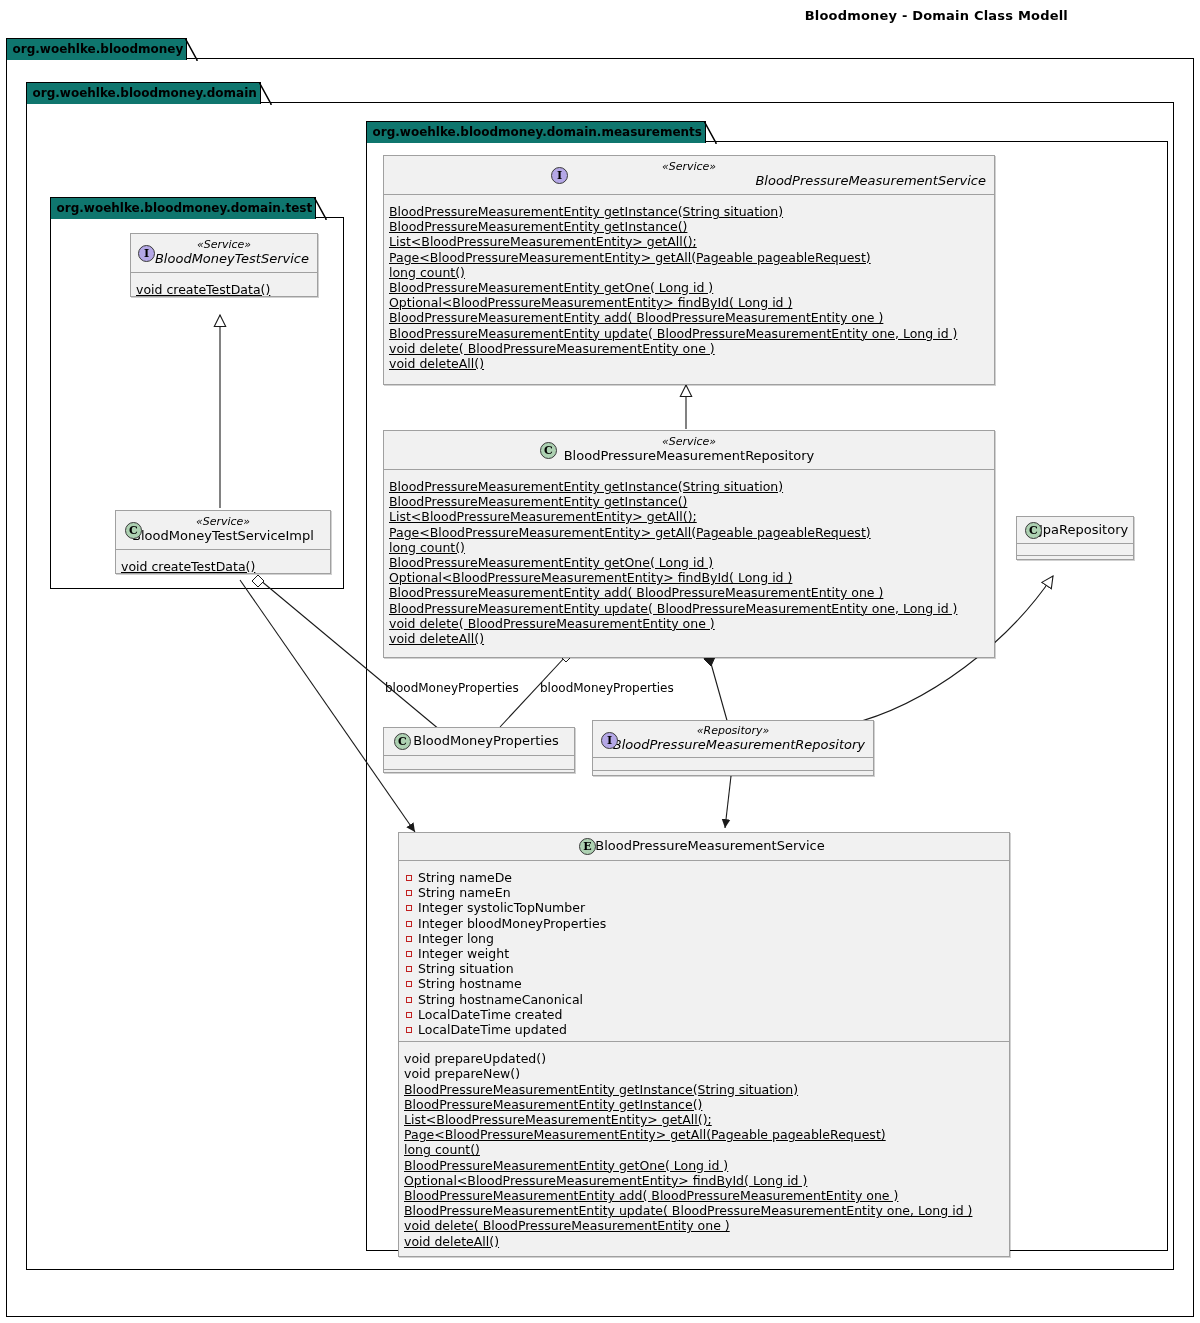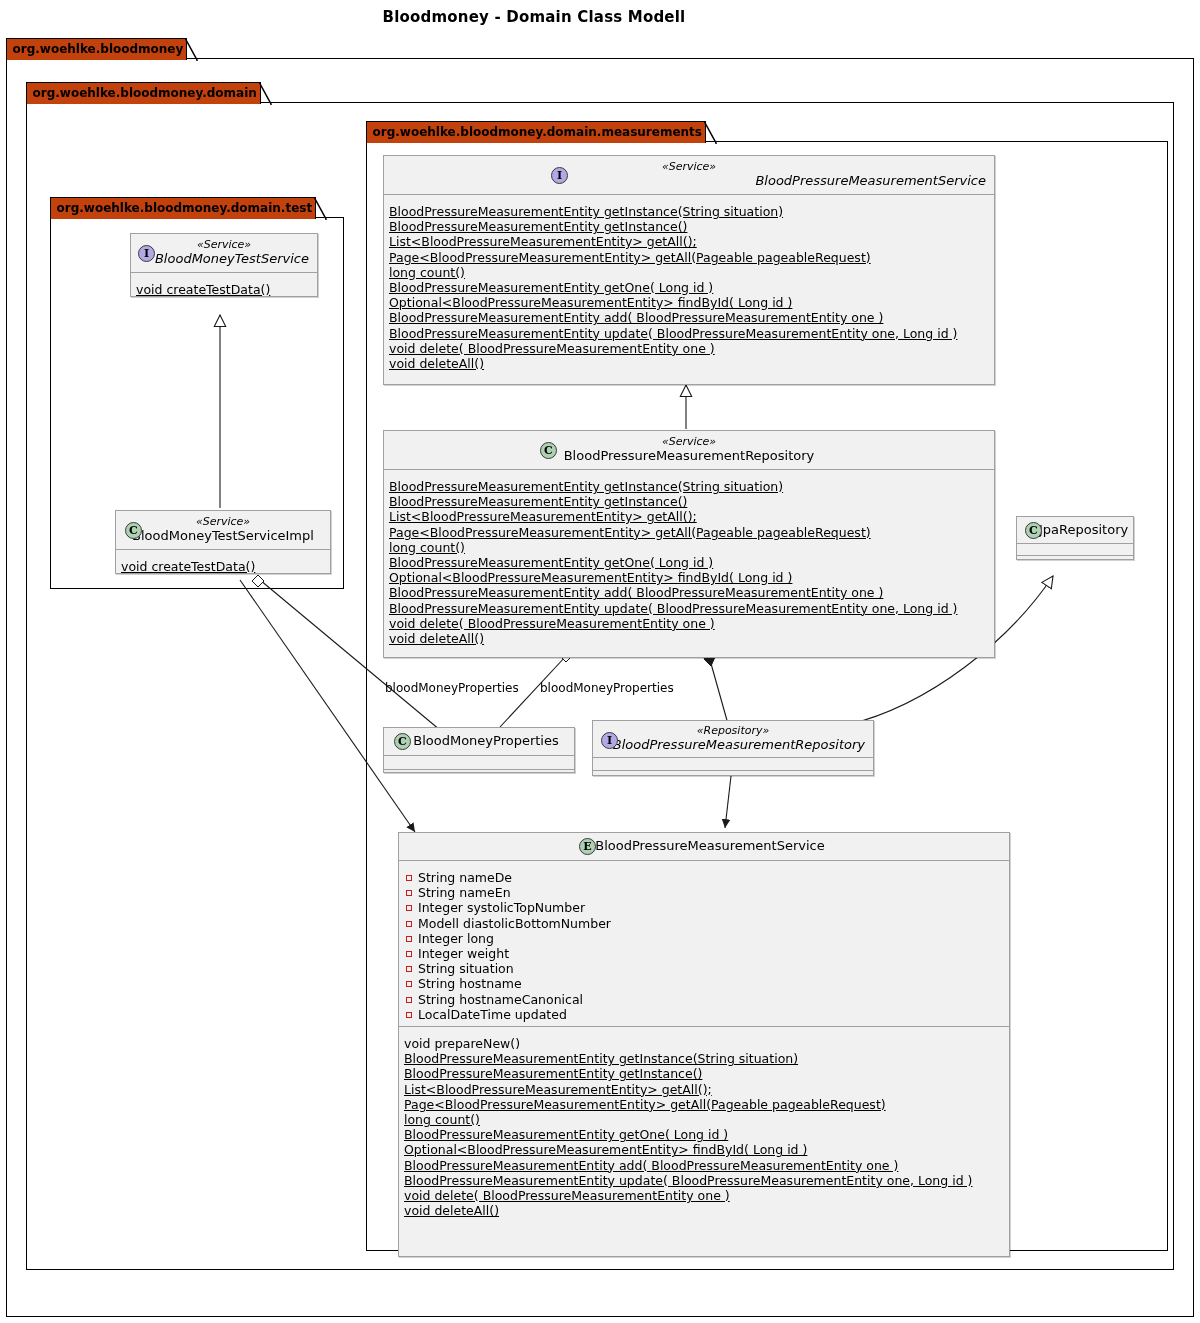--- a/index.html
+++ b/index.html
@@ -2,29 +2,29 @@
 <html><head>
 <meta charset="utf-8">
 <style>
   html,body{margin:0;padding:0;background:#ffffff;}
   body{
     width:1200px;height:1323px;position:relative;overflow:hidden;
     font-family:"DejaVu Sans","Liberation Sans",sans-serif;
     color:#000000;
   }
   #diagram-title{
-    position:absolute;left:0;top:8px;width:1068px;text-align:center;
-    font-size:15px;font-weight:bold;letter-spacing:.2px;
+    position:absolute;left:0;top:8px;width:1068px;text-align:right;
+    font-size:13px;font-weight:bold;letter-spacing:.2px;
   }
 
   
   .pkg{position:absolute;border:1.5px solid #000;background:#ffffff;box-sizing:border-box;}
   .pkg-tab{
     position:absolute;top:-21px;left:-1.5px;height:22px;box-sizing:border-box;
-    border:1.5px solid #000;border-bottom:none;background:#c2410c;
+    border:1.5px solid #000;border-bottom:none;background:#0f766e;
     font-size:12px;font-weight:bold;line-height:20px;padding:0 3px 0 6px;
     white-space:nowrap;
   }
   .pkg-tab .corner{
     position:absolute;right:-12px;top:-1.5px;width:13px;height:23.5px;overflow:hidden;
   }
   .pkg-tab .corner svg{display:block;}
 
   
   .cls{
@@ -245,30 +245,32 @@
 
 <div class="cls" style="left:398px;top:832px;width:612px;height:425px;">
   <div class="cls-head" style="padding:5px 8px 6px 8px;">
     <span class="badge entity" style="left:180px;top:5px;">E</span>
     <div class="cname" style="padding-left:12px;">BloodPressureMeasurementService</div>
   </div>
   <div class="compart">
       <div class="attr"><span class="sq"></span><span class="t">String nameDe</span></div>
       <div class="attr"><span class="sq"></span><span class="t">String nameEn</span></div>
       <div class="attr"><span class="sq"></span><span class="t">Integer systolicTopNumber</span></div>
-      <div class="attr"><span class="sq"></span><span class="t">Modell diastolicBottomNumber</span></div>
+      <div class="attr"><span class="sq"></span><span class="t">Integer bloodMoneyProperties</span></div>
       <div class="attr"><span class="sq"></span><span class="t">Integer long</span></div>
       <div class="attr"><span class="sq"></span><span class="t">Integer weight</span></div>
       <div class="attr"><span class="sq"></span><span class="t">String situation</span></div>
       <div class="attr"><span class="sq"></span><span class="t">String hostname</span></div>
       <div class="attr"><span class="sq"></span><span class="t">String hostnameCanonical</span></div>
+      <div class="attr"><span class="sq"></span><span class="t">LocalDateTime created</span></div>
       <div class="attr"><span class="sq"></span><span class="t">LocalDateTime updated</span></div>
     </div>
   <div class="divider"></div>
   <div class="compart">
+      <div class="row"><span class="t">void prepareUpdated()</span></div>
       <div class="row"><span class="t">void prepareNew()</span></div>
       <div class="row u"><span class="t">BloodPressureMeasurementEntity getInstance(String situation)</span></div>
       <div class="row u"><span class="t">BloodPressureMeasurementEntity getInstance()</span></div>
       <div class="row u"><span class="t">List&lt;BloodPressureMeasurementEntity&gt; getAll();</span></div>
       <div class="row u"><span class="t">Page&lt;BloodPressureMeasurementEntity&gt; getAll(Pageable pageableRequest)</span></div>
       <div class="row u"><span class="t">long count()</span></div>
       <div class="row u"><span class="t">BloodPressureMeasurementEntity getOne( Long id )</span></div>
       <div class="row u"><span class="t">Optional&lt;BloodPressureMeasurementEntity&gt; findById( Long id )</span></div>
       <div class="row u"><span class="t">BloodPressureMeasurementEntity add( BloodPressureMeasurementEntity one )</span></div>
       <div class="row u"><span class="t">BloodPressureMeasurementEntity update( BloodPressureMeasurementEntity one, Long id )</span></div>

